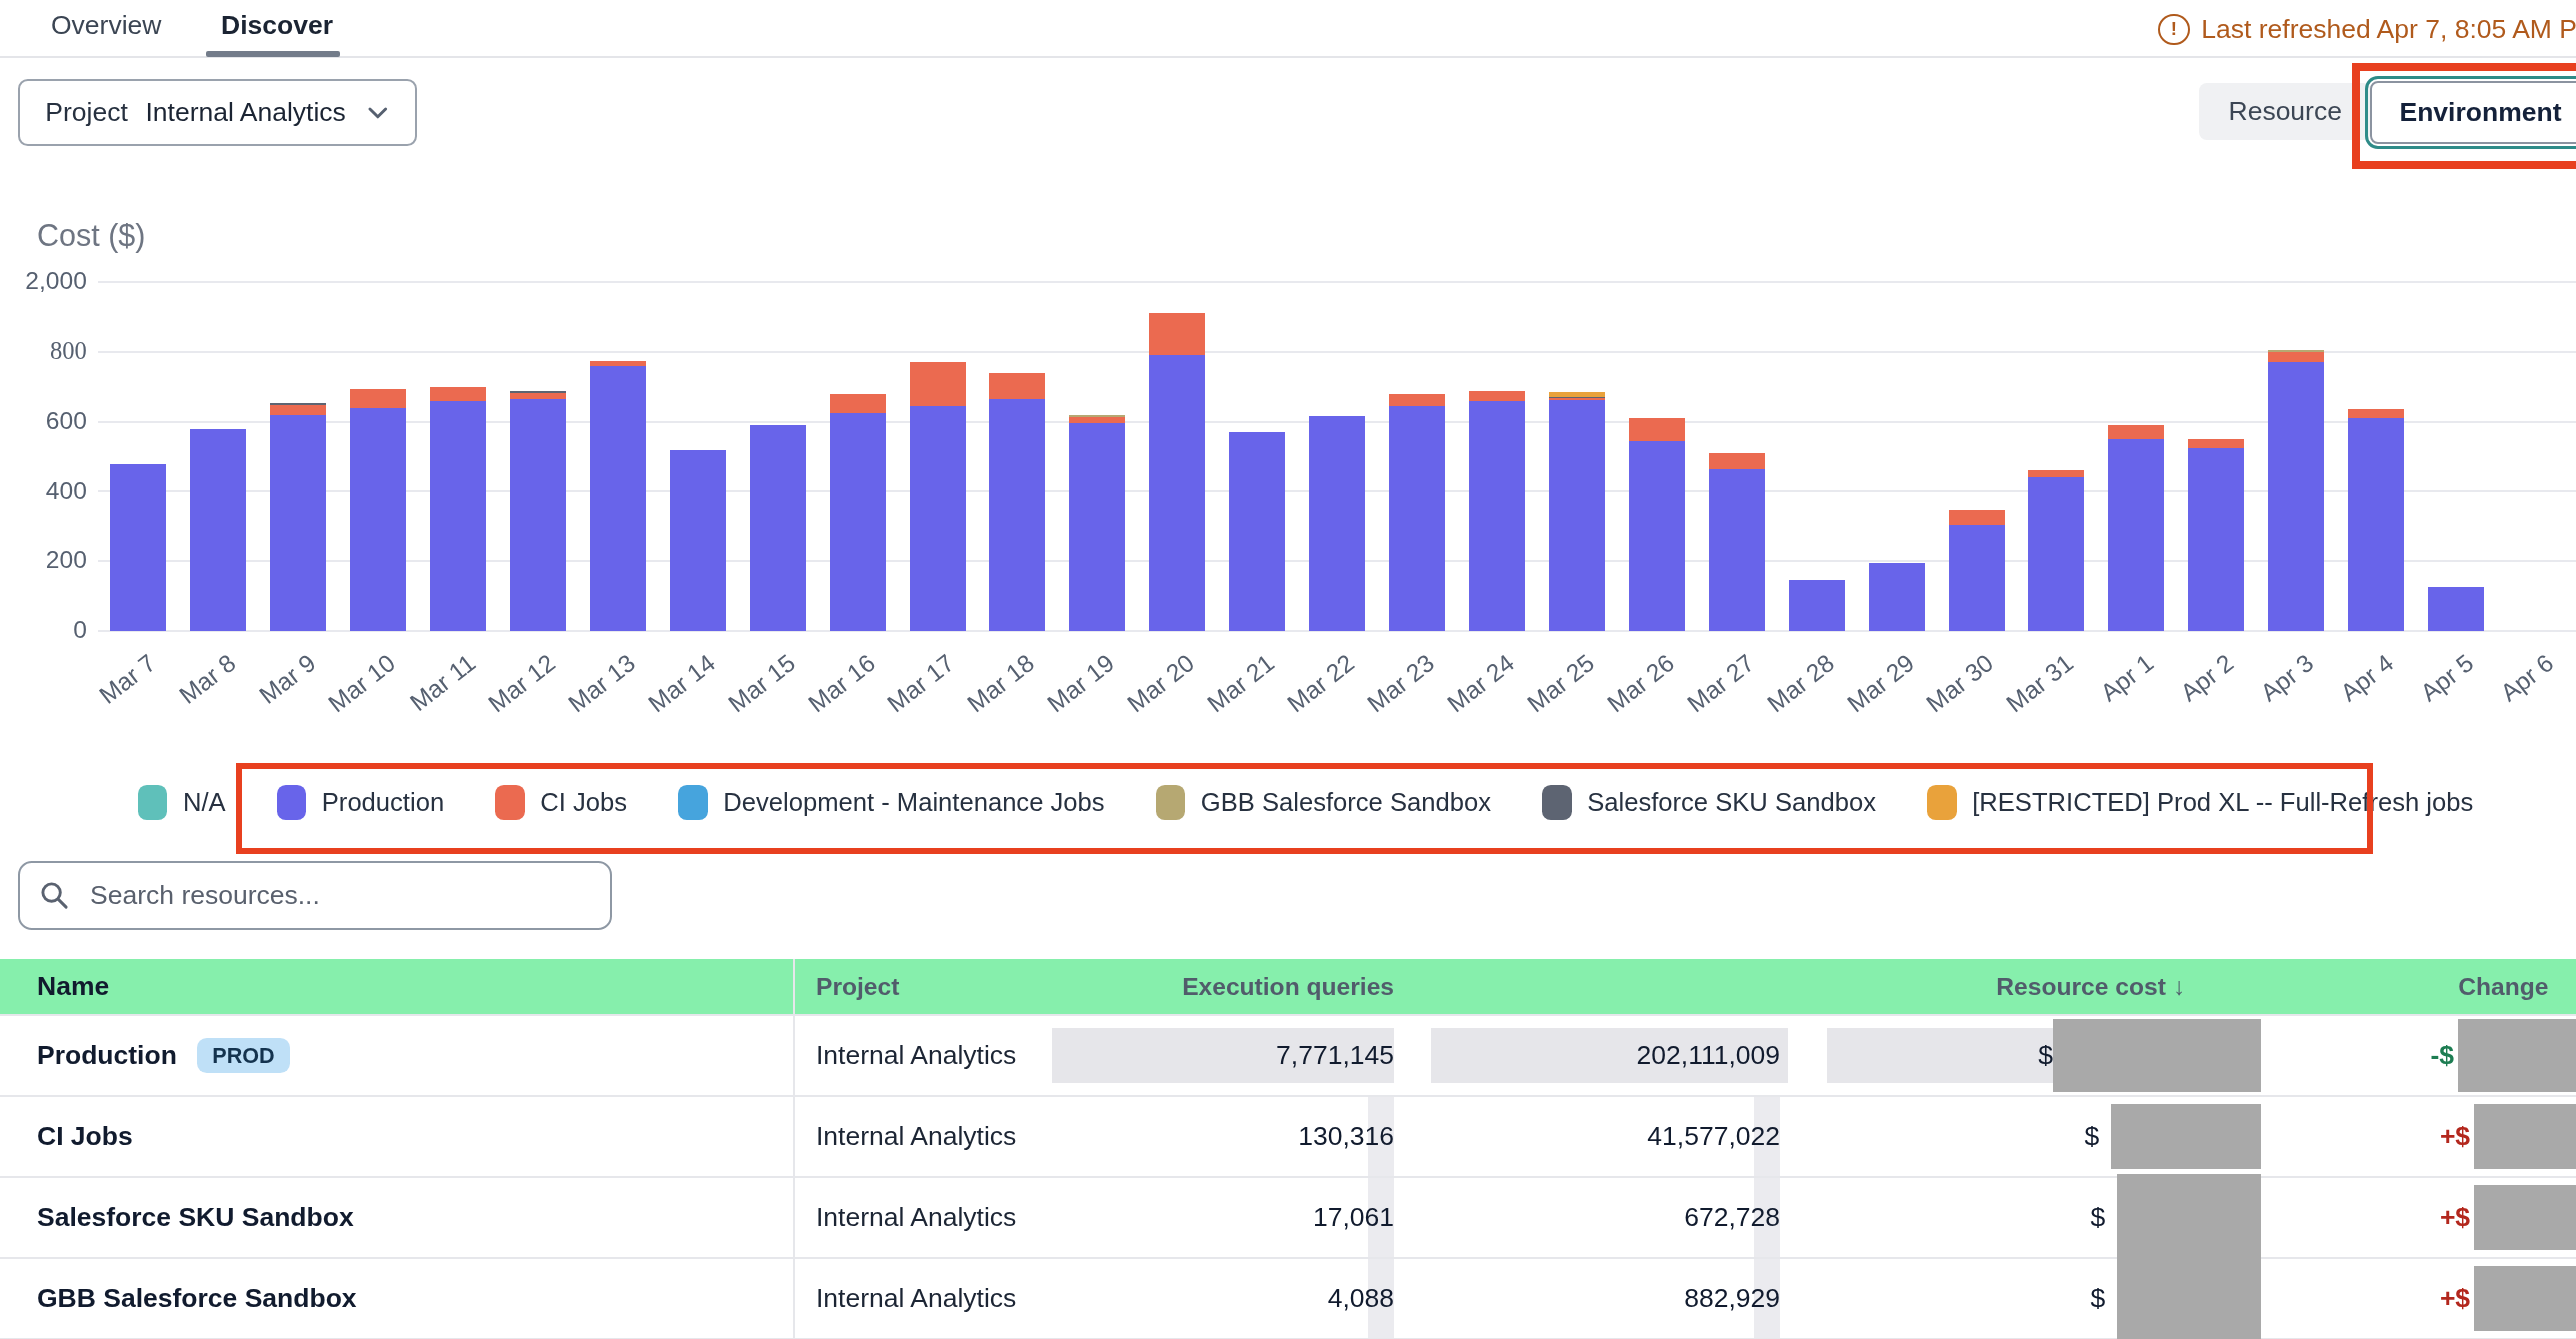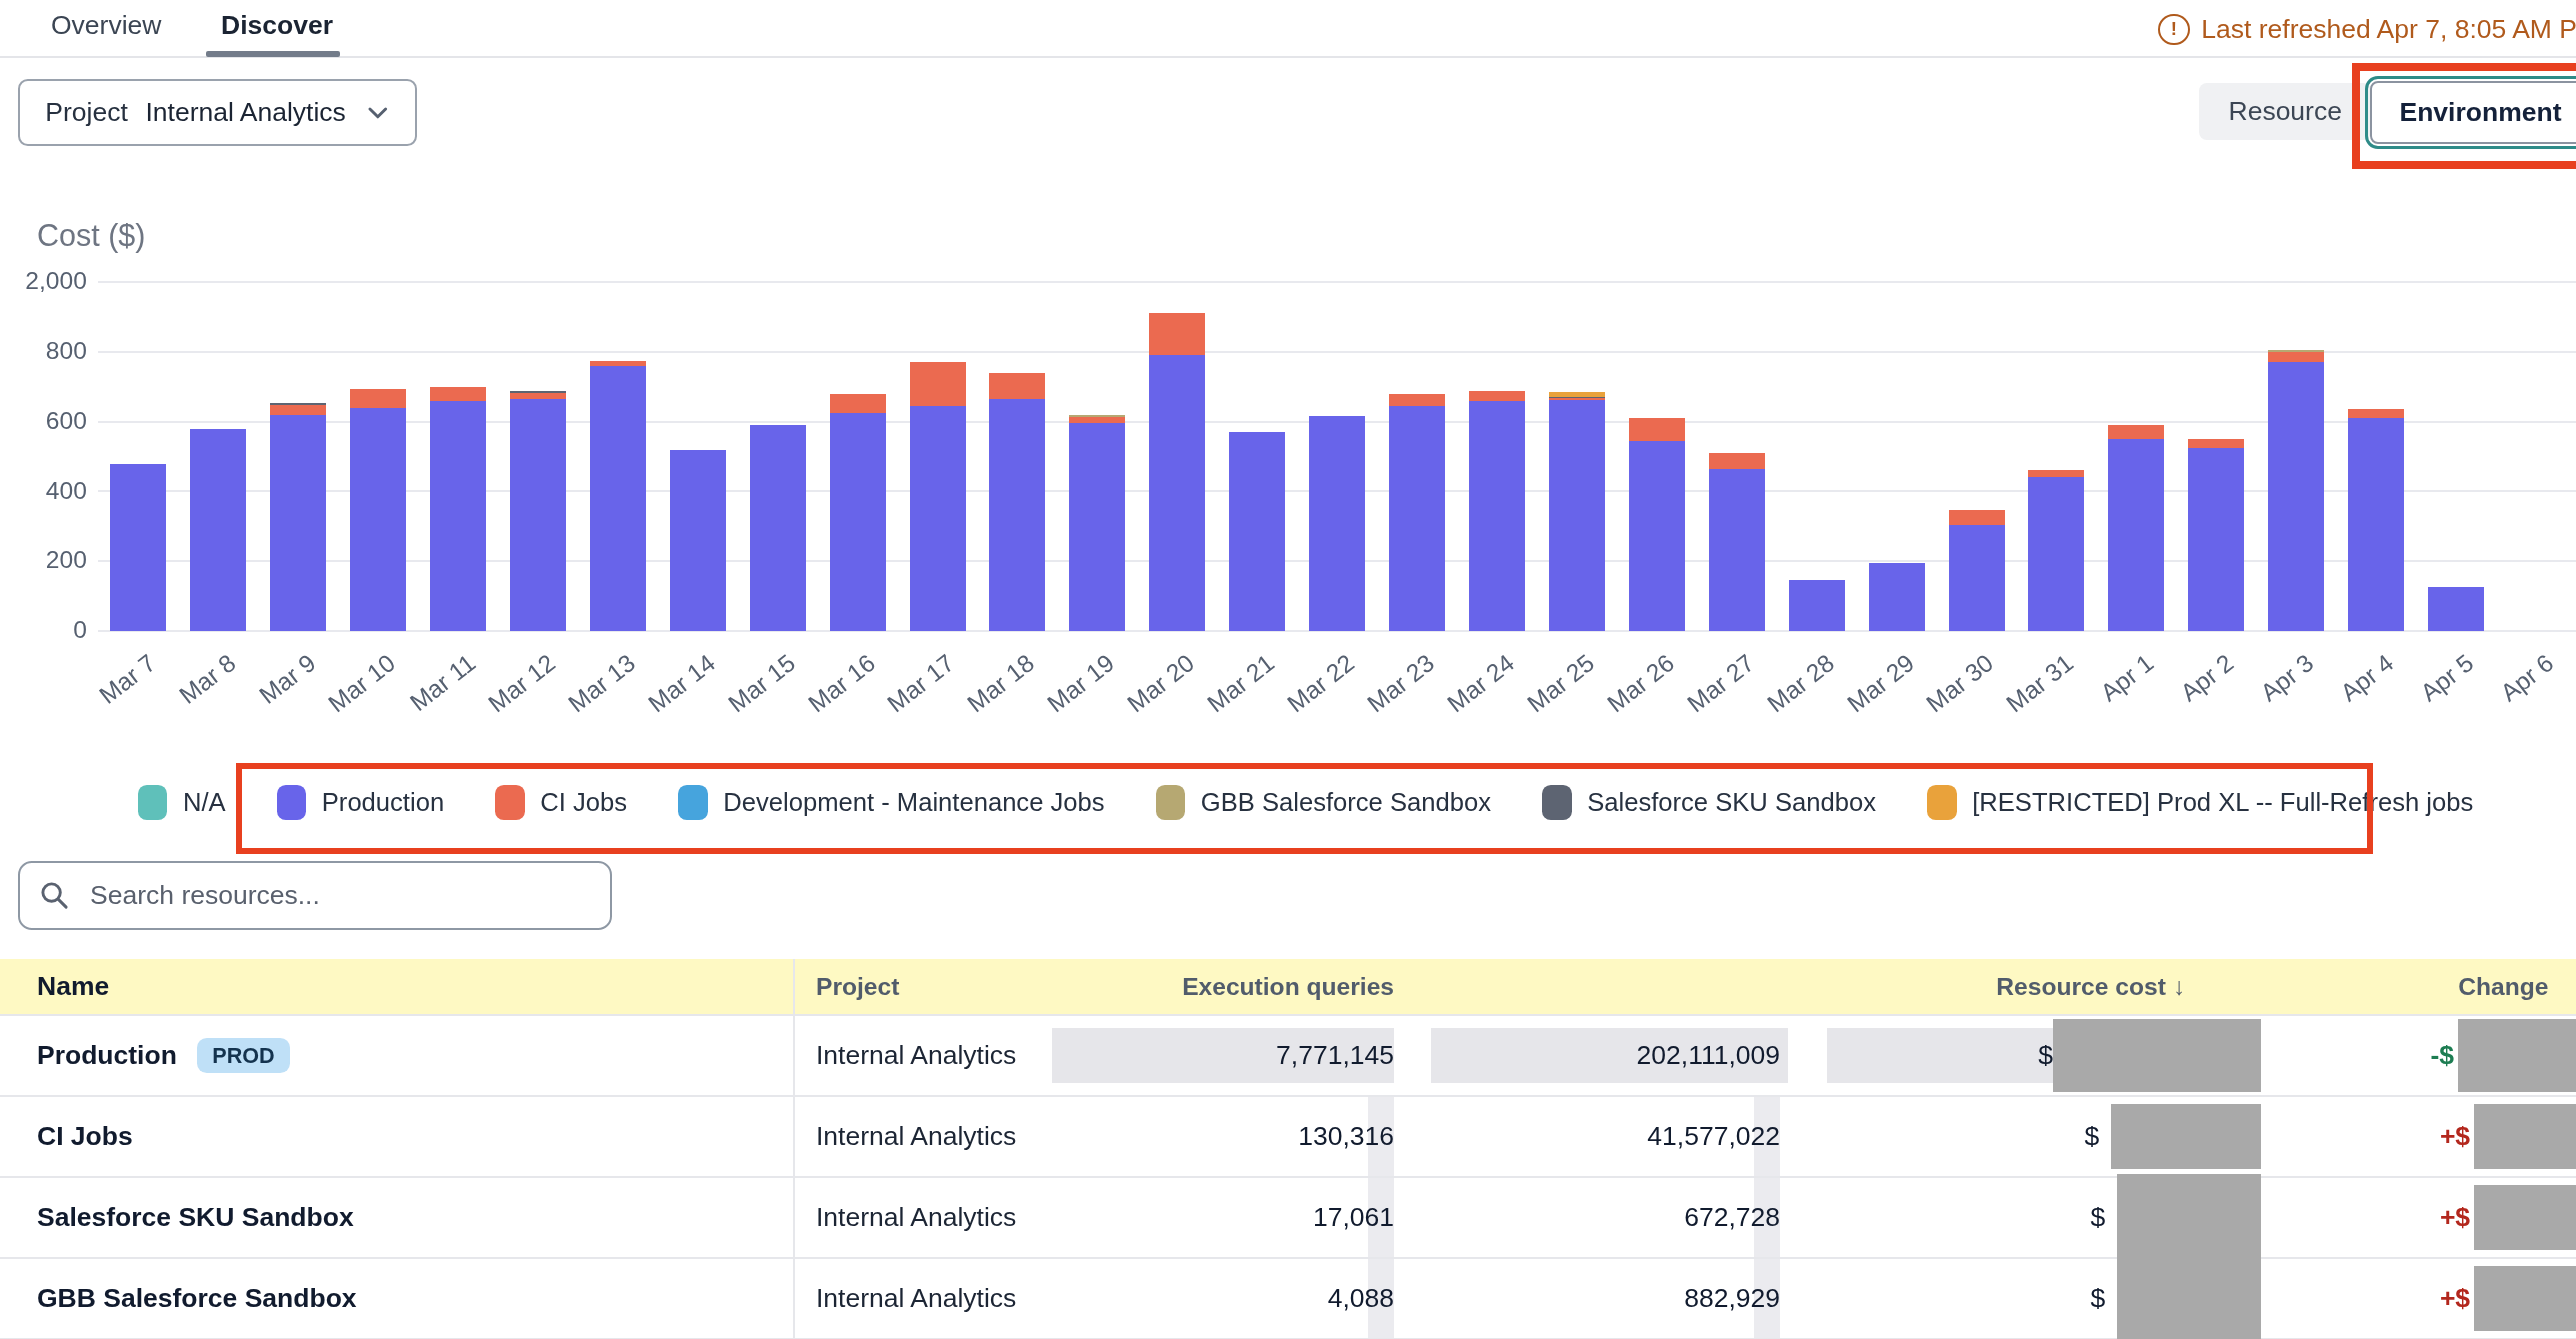--- a/index.html
+++ b/index.html
@@ -50,21 +50,21 @@
   .anno{position:absolute;border:7.9px solid #e8401f;pointer-events:none;z-index:50;}
   .anno-env{left:2352px;top:63px;width:295px;height:90px;border-width:8.8px;}
   .anno-legend{left:236px;top:763px;width:2125px;height:79px;border-width:6.9px;}
   
   .search{position:absolute;left:17.7px;top:861px;width:551px;height:65px;border:2px solid #8e98a4;border-radius:13.8px;
     display:flex;align-items:center;gap:17.7px;padding:0 19.7px;background:#fff;}
   .search input{border:none;outline:none;font-size:26.5px;color:#3b4553;flex:1;font-family:inherit;background:transparent;}
   .search input::placeholder{color:#59606d;opacity:1;}
   
   .table{position:absolute;left:0;top:959px;width:2576px;}
-  .thead{position:relative;height:55px;background:#fef9c3;padding-left:28px;}
+  .thead{position:relative;height:55px;background:#86efac;padding-left:28px;}
   .th{position:absolute;top:0;height:55px;display:flex;align-items:center;font-size:24.6px;font-weight:bold;color:#515c6b;white-space:nowrap;}
   .row{position:relative;height:79px;border-top:2px solid #e6e7eb;background:#fff;}
   .rows-end{border-top:2px solid #e6e7eb;height:7.9px;}
   .col-divider{position:absolute;left:793px;top:0;width:2px;background:#e6e7eb;z-index:3;}
   .c{position:absolute;top:0;height:100%;display:flex;align-items:center;white-space:nowrap;z-index:1;}
   .c-name{left:37px;gap:19.7px;font-size:26.5px;font-weight:bold;color:#111b2e;}
   .c-project{left:816px;font-size:26.5px;color:#1c2534;}
   .c-eq{right:1182px;font-size:26.5px;color:#111b2e;justify-content:flex-end;}
   .c-cq{right:796px;font-size:26.5px;color:#111b2e;justify-content:flex-end;}
   .c-cost{right:315px;font-size:26.5px;color:#111b2e;justify-content:flex-end;}
@@ -114,21 +114,21 @@
 <div class="plot" id="plot">
     <div class="gridline" style="top: 348px;"></div>
     <div class="ylabel" style="top: 334px;">0</div>
     <div class="gridline" style="top: 278px;"></div>
     <div class="ylabel" style="top: 264px;">200</div>
     <div class="gridline" style="top: 208px;"></div>
     <div class="ylabel" style="top: 195px;">400</div>
     <div class="gridline" style="top: 139px;"></div>
     <div class="ylabel" style="top: 125px;">600</div>
     <div class="gridline" style="top: 69px;"></div>
-    <div class="ylabel" style="top: 55px;">800</div>
+    <div class="ylabel" style="top: 55px; font-family: Liberation Serif, serif;">800</div>
     <div class="gridline" style="top: -1px;"></div>
     <div class="ylabel" style="top: -14.7px;">2,000</div>
     <div class="bar" style="left: 110px;">
       <div class="seg" style="height: 167px; background: rgb(104, 100, 234);"></div>
     </div>
     <div class="bar" style="left: 190px;">
       <div class="seg" style="height: 202px; background: rgb(104, 100, 234);"></div>
     </div>
     <div class="bar" style="left: 270px;">
       <div class="seg" style="height: 216px; background: rgb(104, 100, 234);"></div>

